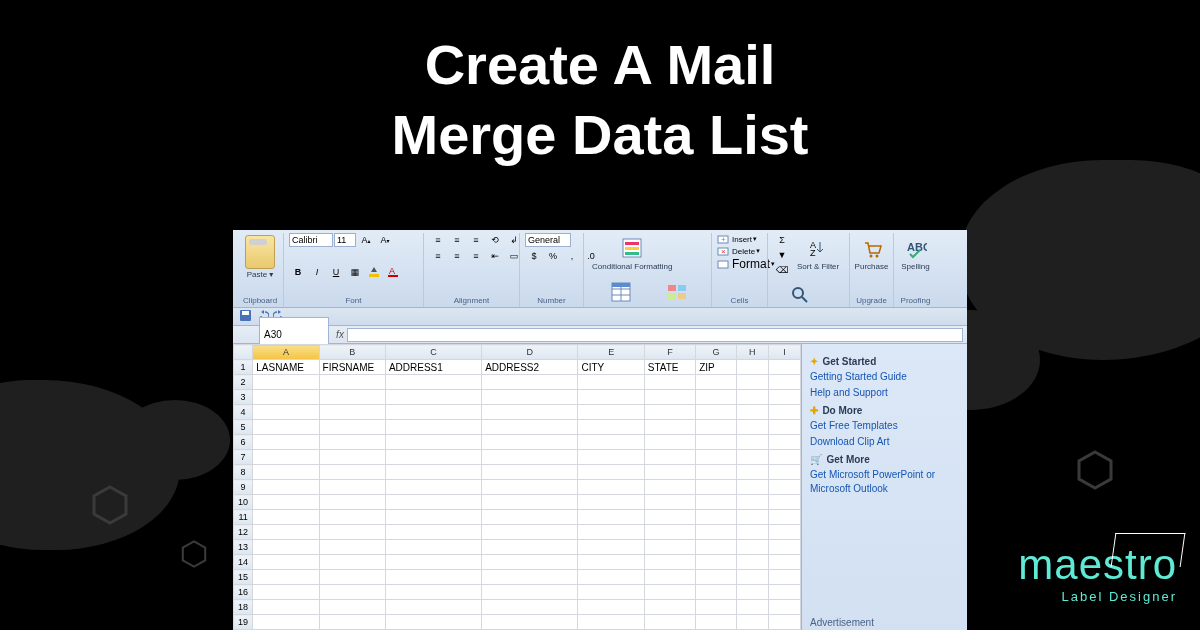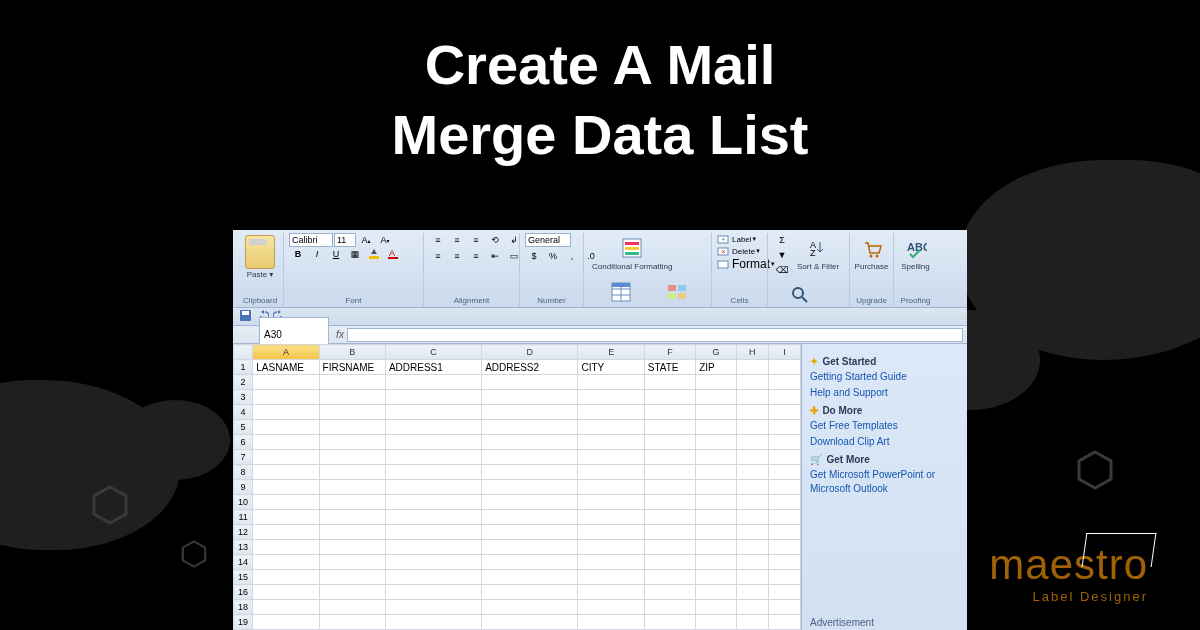--- a/index.html
+++ b/index.html
@@ -32,21 +32,21 @@
 table.cells{border-collapse:collapse;font-size:10px;width:100%}
 table.cells th,table.cells td{border:1px solid #d4d8de;height:15px;padding:0 3px;text-align:left;white-space:nowrap;overflow:hidden}
 table.cells th{background:linear-gradient(#eef3f8,#dde6f0);font-weight:normal;text-align:center;color:#333;font-size:9px}
 table.cells td.rh{background:linear-gradient(#eef3f8,#dde6f0);text-align:center;width:18px;font-size:9px}
 th.sel-col{background:linear-gradient(#f9e08a,#f5c443)!important}
 .col-A{width:62px}.col-B{width:62px}.col-C{width:90px}.col-D{width:90px}.col-E{width:62px}.col-F{width:48px}.col-G{width:38px}.col-H{width:30px}.col-I{width:30px}
 .sidepane{width:166px;background:linear-gradient(#dce8f7,#d2e0f2);border-left:1px solid #a0b5d3;padding:6px 8px;font-size:10px;color:#1f3a7a}
 .sp-h{font-weight:bold;color:#2b3a55;display:flex;align-items:center;gap:4px;margin:6px 0 3px}
 .sp-link{color:#1655b3;margin:2px 0;cursor:pointer;line-height:1.35}
 .sp-ad{position:absolute;bottom:2px;font-size:10px;color:#4a6285}
-.logo{position:absolute;right:52px;bottom:26px;color:#a16207;text-align:right}
+.logo{position:absolute;right:23px;bottom:26px;color:#5eead4;text-align:right}
 .logo .m{font-size:42px;font-family:'Segoe UI',Arial;letter-spacing:1px}
 .logo .s{font-size:13px;letter-spacing:2px}
 .logo .box{position:absolute;right:-6px;top:-8px;width:70px;height:34px;border:1px solid #fff;border-bottom:none;transform:skewX(-8deg)}
 svg.ic-svg{display:block}
 .hexagon{position:absolute;width:40px;height:40px}
 .hexagon svg{width:100%;height:100%}
 </style>
 </head>
 <body>
 
@@ -78,21 +78,21 @@
       <div class="rg-top" style="justify-content:center">
         <div class="big-btn">
           <div class="paste-ic"></div>
           <div class="lbl"><span>Paste</span> ▾</div>
         </div>
       </div>
       <div class="rg-label">Clipboard</div>
     </div>
 
     <div class="rg" style="width:140px">
-      <div class="rg-top" style="flex-direction:column;gap:0">
+      <div class="rg-top" style="flex-direction:column;gap:18px">
         <div class="row">
           <div class="sel font-name">
               <span>Calibri</span>
             </div>
           <div class="sel font-size">
               <span>11</span>
             </div>
           <div class="mini">A<sup style="font-size:6px">▴</sup></div>
           <div class="mini">A<sup style="font-size:6px">▾</sup></div>
         </div>
@@ -199,21 +199,21 @@
       <div class="rg-label">Styles</div>
     </div>
 
     <div class="rg" style="width:56px">
       <div class="rg-top" style="flex-direction:column;gap:0">
         <div class="row" style="cursor:pointer">
             <svg width="12" height="12">
               <rect x="1" y="3" width="10" height="7" fill="#fff" stroke="#6b8ab8"></rect>
               <text x="4" y="9" font-size="8" fill="#3a7">+</text>
             </svg>
-            <span style="font-size:8px;margin-left:2px">Label</span> 
+            <span style="font-size:8px;margin-left:2px">Insert</span> 
             <span style="font-size:7px">▾</span>
           </div>
         <div class="row" style="cursor:pointer">
             <svg width="12" height="12">
               <rect x="1" y="3" width="10" height="7" fill="#fff" stroke="#6b8ab8"></rect>
               <text x="4" y="9" font-size="8" fill="#c33">×</text>
             </svg>
             <span style="font-size:8px;margin-left:2px">Delete</span> 
             <span style="font-size:7px">▾</span>
           </div>

